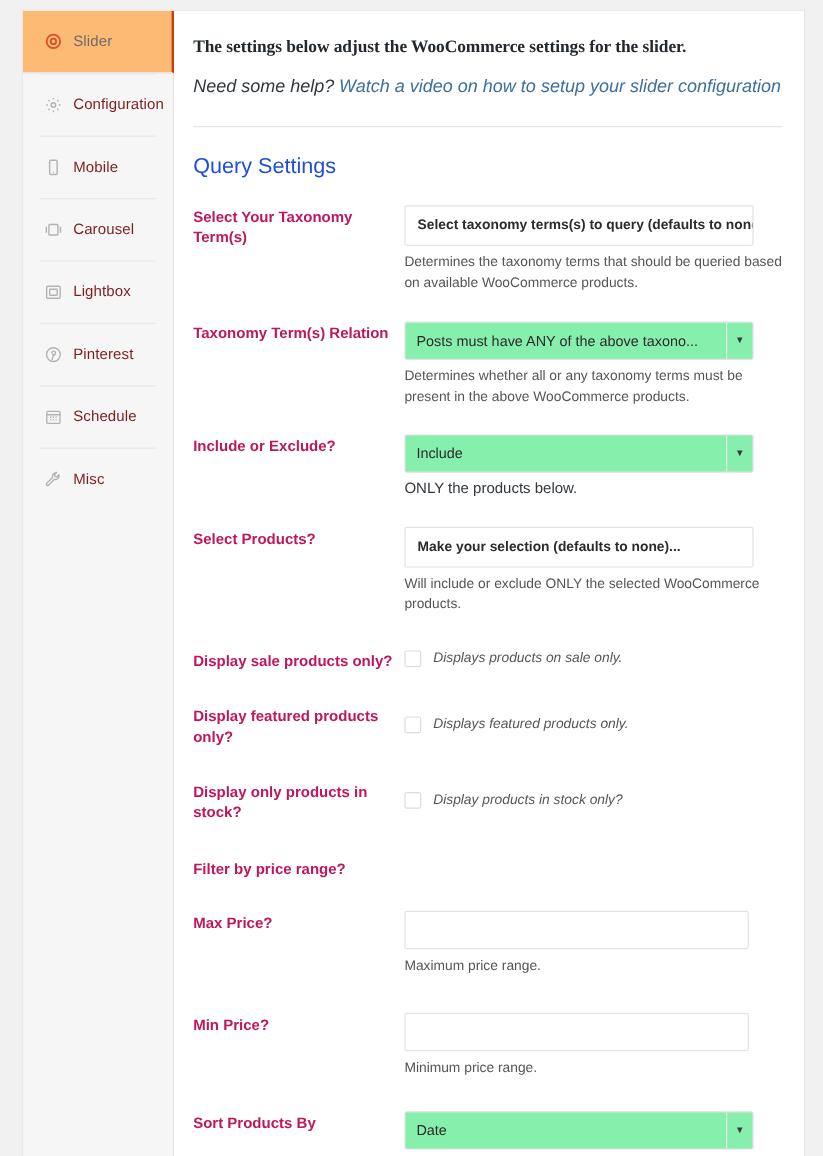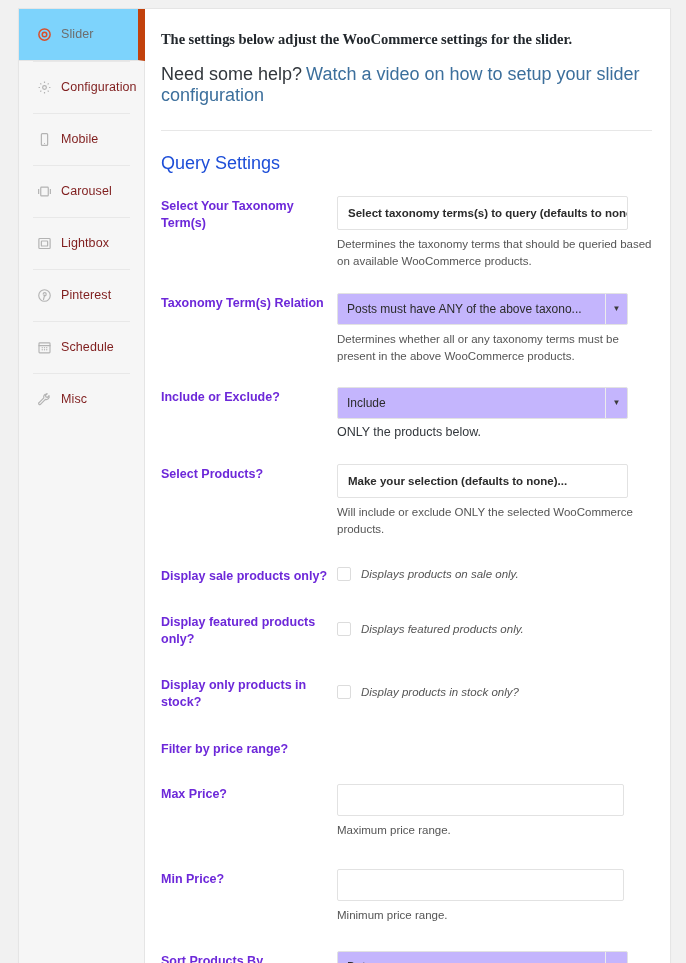--- a/index.html
+++ b/index.html
@@ -38,23 +38,23 @@
     display: flex;
     align-items: center;
     padding-left: 18px;
     color: #7f1d1d;
     font-size: 12.5px;
     letter-spacing: .1px;
     cursor: pointer;
     background: transparent;
   }
   .side-item.active {
-    background: #7dd3fc;
+    background: #fdba74;
     color: #6d6d6d;
-    border-right: 7px solid #c2410c;
+    border-right: 2px solid #c2410c;
     margin-right: -1px;
     border-bottom: 1px solid #e5e5e5;
   }
   .side-item:not(.active):not(.first)::before {
     content: "";
     position: absolute;
     top: 0; left: 14px; right: 14px;
     height: 1px;
     background: #e8e8e8;
   }
@@ -82,22 +82,23 @@
   .intro-title {
     margin: 22px 0 0 0;
     font-size: 14.5px;
     font-weight: bold;
     color: #23282d;
     letter-spacing: -.05px;
     font-family: Liberation Serif, serif;
   }
   .intro-help {
     margin: 16px 0 0 0;
-    font-size: 18px;
+    font-size: 15px;
     color: #32373c;
+    font-style: italic;
   }
   .intro-help a {
     color: #3c6f9c;
     text-decoration: none;
     margin-left: 4px;
   }
 
   .hr {
     margin: 24px 0 0 0;
     height: 1px;
@@ -116,21 +117,21 @@
     display: flex;
     align-items: flex-start;
     margin-top: 22px;
   }
   .row .lbl {
     width: 176px;
     flex: 0 0 176px;
     padding-top: 2px;
     font-size: 12.5px;
     font-weight: bold;
-    color: #6d28d9;
+    color: #be185d;
     line-height: 1.35;
   }
   .row .ctl {
     flex: 1 1 auto;
     min-width: 0;
   }
 
   .desc {
     margin-top: 6px;
     font-size: 11.5px;
@@ -158,21 +159,21 @@
     color: #2b2b2b;
     white-space: nowrap;
     overflow: hidden;
     cursor: text;
   }
 
   
   .sel {
     height: 32px;
     border: 1px solid #e2e2e2;
-    background: #c4b5fd;
+    background: #86efac;
     border-radius: 2px;
     display: flex;
     align-items: stretch;
     cursor: pointer;
     overflow: hidden;
   }
   .sel .sel-val {
     flex: 1 1 auto;
     display: flex;
     align-items: center;

